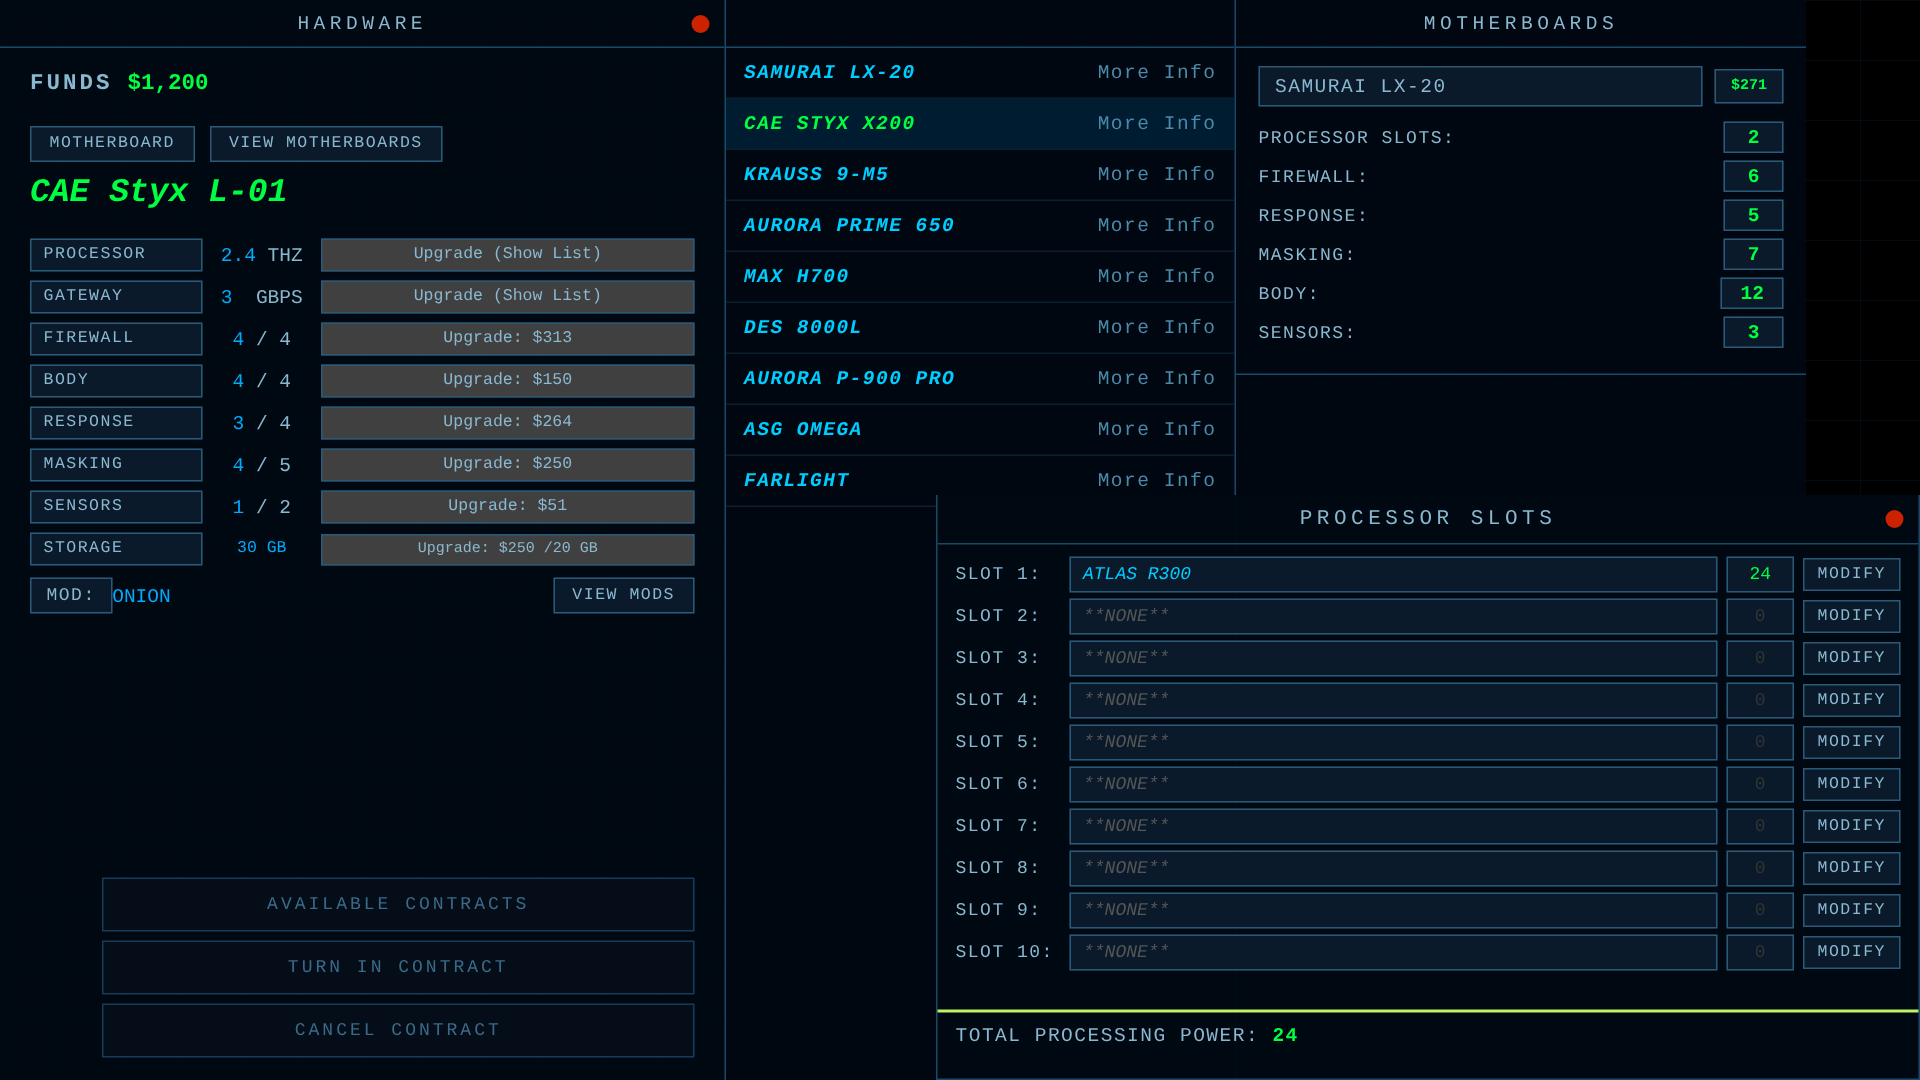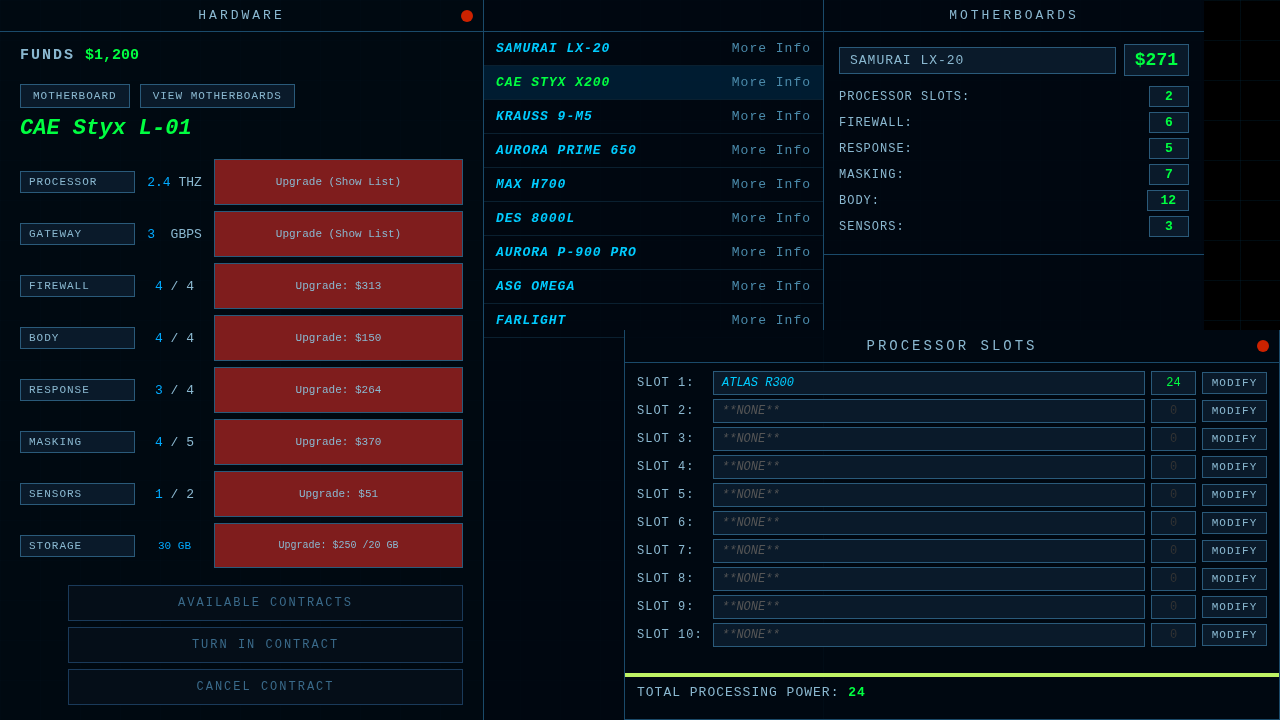--- a/index.html
+++ b/index.html
@@ -137,26 +137,26 @@
     }
 
     .stat-values {
       color: #00aaff;
       font-size: 13px;
       width: 75px;
       text-align: center;
     }
 
     .upgrade-btn {
-      background: #7f1d1d;
+      background: #404040;
       border: 1px solid #2a5a7a;
       color: #666;
       font-family: 'Courier New', monospace;
       font-size: 11px;
-      padding: 16px 10px;
+      padding: 4px 10px;
       flex: 1;
       text-align: center;
     }
 
     .upgrade-btn.active {
       color: #8ab8d0;
       cursor: pointer;
     }
 
     .mod-row {
@@ -286,21 +286,21 @@
       letter-spacing: 1px;
       padding: 5px 10px;
       flex: 1;
       margin-right: 8px;
     }
 
     .mb-price {
       background: #0a1a2a;
       border: 1px solid #2a5a7a;
       color: #00ff41;
-      font-size: 18px;
+      font-size: 10px;
       font-weight: bold;
       padding: 5px 10px;
     }
 
     .mb-stat-row {
       display: flex;
       align-items: center;
       justify-content: space-between;
       margin-bottom: 5px;
     }
@@ -411,21 +411,21 @@
       font-size: 11px;
       letter-spacing: 1px;
       padding: 4px 8px;
       cursor: pointer;
       width: 65px;
       text-align: center;
     }
 
     .total-power-row {
       padding: 8px 12px;
-      border-top: 4px solid #bef264;
+      border-top: 2px solid #bef264;
       color: #8ab8d0;
       font-size: 13px;
       letter-spacing: 1px;
       text-transform: uppercase;
     }
 
     .total-power-value {
       color: #00ff41;
       font-weight: bold;
     }
@@ -478,21 +478,21 @@
           <button class="upgrade-btn active">Upgrade: $150</button>
         </div>
         <div class="stat-row">
           <button class="stat-label-btn">RESPONSE</button>
           <span class="stat-values"><span style="color:#00aaff">3</span> <span style="color:#8ab8d0">/ 4</span></span>
           <button class="upgrade-btn active">Upgrade: $264</button>
         </div>
         <div class="stat-row">
           <button class="stat-label-btn">MASKING</button>
           <span class="stat-values"><span style="color:#00aaff">4</span> <span style="color:#8ab8d0">/ 5</span></span>
-          <button class="upgrade-btn active">Upgrade: $370</button>
+          <button class="upgrade-btn active">Upgrade: $250</button>
         </div>
         <div class="stat-row">
           <button class="stat-label-btn">SENSORS</button>
           <span class="stat-values"><span style="color:#00aaff">1</span> <span style="color:#8ab8d0">/ 2</span></span>
           <button class="upgrade-btn active">Upgrade: $51</button>
         </div>
         <div class="stat-row">
           <button class="stat-label-btn">STORAGE</button>
           <span class="stat-values" style="color:#00aaff;font-size:11px">30 GB</span>
           <button class="upgrade-btn active" style="font-size:10px">Upgrade: $250 /20 GB</button>

